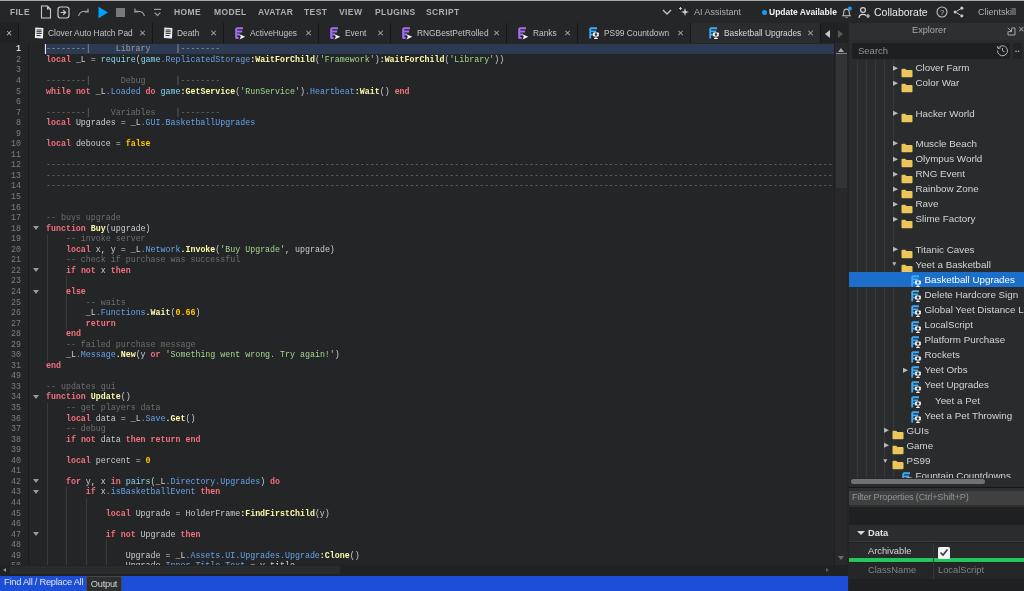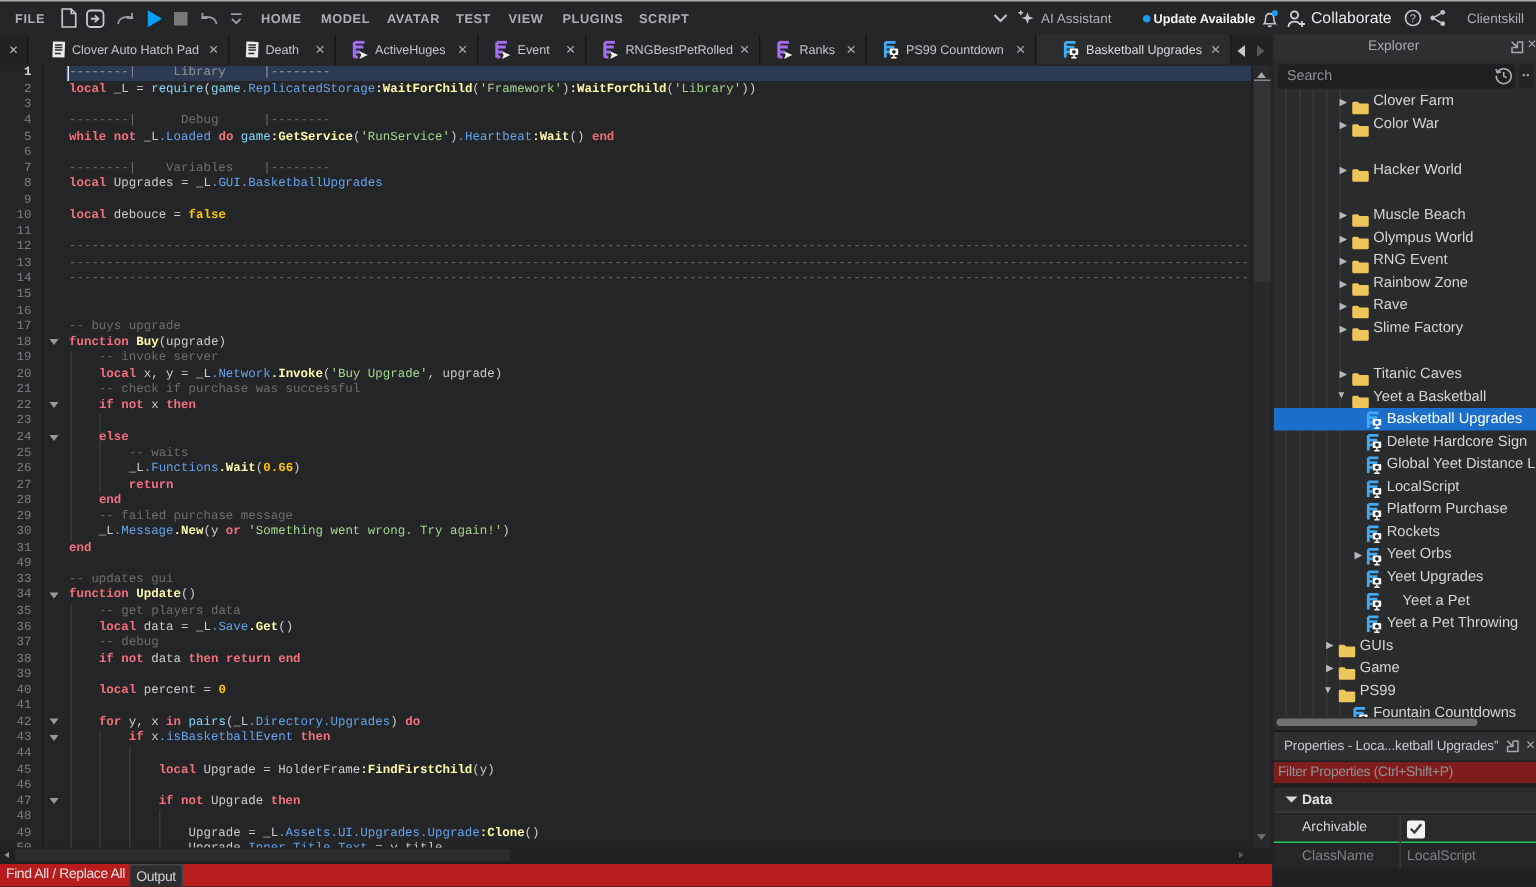--- a/index.html
+++ b/index.html
@@ -37,21 +37,21 @@
 #cursor1{position:absolute;left:44.5px;top:0.80px;width:1.2px;height:10.5px;background:#e8eaec;z-index:4}
 .ig{position:absolute;width:1px;background:#393a3b}
 #vsb{position:absolute;left:834px;top:0;width:13px;height:523px;background:#29292b;border-left:1px solid #1e1f20}
 #vsb .up{position:absolute;left:3.4px;top:4.5px;width:0;height:0;border-left:3.1px solid transparent;border-right:3.1px solid transparent;border-bottom:4.2px solid #a6a8aa}
 #vsb .dn{position:absolute;left:3px;top:513px;width:0;height:0;border-left:3.6px solid transparent;border-right:3.6px solid transparent;border-top:4.6px solid #6a6c6e}
 #vsb .hd{position:absolute;left:1px;top:10px;width:11px;height:135px;background:#323335;border-top:1.5px solid #85878a}
 #hsb{position:absolute;left:0;top:565px;width:848px;height:11px;background:#202122;z-index:20}
 #hsb .lt{position:absolute;left:3px;top:2.5px;width:0;height:0;border-top:2.8px solid transparent;border-bottom:2.8px solid transparent;border-right:3.6px solid #909294}
 #hsb .rt{position:absolute;left:826px;top:2.5px;width:0;height:0;border-top:2.8px solid transparent;border-bottom:2.8px solid transparent;border-left:3.6px solid #5c5e60}
 #hsb .hd{position:absolute;left:10px;top:1px;width:330px;height:8px;background:#2a2b2d}
-#statusbar{position:absolute;left:0;top:576px;width:848px;height:15px;background:#b91c1c;z-index:20}
+#statusbar{position:absolute;left:0;top:576px;width:848px;height:15px;background:#1d4ed8;z-index:20}
 #statusbar .f{position:absolute;left:4px;top:1px;font-size:9.3px;color:#e2e4e6;letter-spacing:-0.25px}
 #statusbar .o{position:absolute;left:86px;top:0px;width:36px;height:15px;background:#2d2e30;border:1px solid #47484a;border-bottom:0;color:#cfd1d3;font-size:9.3px;text-align:center;line-height:14px;letter-spacing:-0.25px}
 #explorer{position:absolute;left:849px;top:22px;width:175px;height:465px;background:#2a2b2c;z-index:30;overflow:hidden}
 #exphdr{position:absolute;left:0;top:0;width:175px;height:18px;background:#2d2f31}
 #exphdr .t{position:absolute;left:63px;top:3px;font-size:9.2px;color:#a6a9ab}
 #searchrow{position:absolute;left:0;top:19px;width:175px;height:19px;background:#2a2b2c}
 #searchbox{position:absolute;left:3px;top:1.5px;width:158px;height:16px;background:#1e1f20;border-radius:2px}
 #searchbox .ph{position:absolute;left:6px;top:2px;font-size:9.5px;color:#8e9193}
 #dotsbtn{position:absolute;left:164px;top:1.5px;width:9px;height:16px;background:#222324;border-radius:2px;color:#aaacae;font-size:6px;text-align:center;line-height:16px;letter-spacing:0.5px}
 #tree{position:absolute;left:0;top:38px;width:175px;height:440px;overflow:hidden;height:418px}
@@ -60,26 +60,26 @@
 .rowsel{position:absolute;left:0;top:-0.5px;width:175px;height:15.5px;background:#1b6ec9}
 .arr{position:absolute;top:3.2px;font-size:6.6px;color:#b5b8ba}
 .arrd{position:absolute;top:3.2px;font-size:6.6px;color:#b5b8ba}
 .ticon{position:absolute}
 .ttxt{position:absolute;top:1.6px;font-size:9.8px;color:#d3d5d7;white-space:nowrap}
 .tsel{color:#fff}
 #exphsb{position:absolute;left:2px;top:457px;width:134px;height:5px;background:#6f7173;border-radius:2.5px}
 #props{position:absolute;left:849px;top:487px;width:175px;height:104px;background:#1f2021;border-top:1px solid #151617;z-index:30;overflow:hidden}
 #prophdr{position:absolute;left:0;top:0;width:175px;height:19px;background:#2d2f31}
 #prophdr .t{position:absolute;left:7px;top:4px;font-size:9px;letter-spacing:-0.1px;color:#c6c9cb;white-space:nowrap;max-width:146px;overflow:hidden}
-#propfilter{position:absolute;left:0;top:20px;width:175px;height:14px;background:#7f1d1d}
+#propfilter{position:absolute;left:0;top:3px;width:175px;height:14px;background:#404040}
 #propfilter .t{position:absolute;left:3px;top:1px;font-size:9.2px;color:#8e9193;letter-spacing:-0.2px}
 #datarow{position:absolute;left:0;top:37px;width:175px;height:17px;background:#2b2c2e;border-bottom:1px solid #3a3b3d}
 #datarow .a{position:absolute;left:8px;top:5.5px;width:0;height:0;border-left:4px solid transparent;border-right:4px solid transparent;border-top:4.8px solid #d6d8da}
 #datarow .t{position:absolute;left:19px;top:2.5px;font-size:9.3px;font-weight:bold;color:#e2e4e6}
-#archrow{position:absolute;left:0;top:55px;width:175px;height:19px;background:#292a2c;border-bottom:1px solid #22c55e}
+#archrow{position:absolute;left:0;top:55px;width:175px;height:19px;background:#292a2c;border-bottom:4px solid #22c55e}
 #archrow .t{position:absolute;left:19px;top:3px;font-size:9.3px;color:#d3d5d7}
 #archrow .cb{position:absolute;left:89px;top:3.5px;width:12px;height:12px;background:#f2f3f4;border-radius:1.5px}
 #archrow .cb svg{position:absolute;left:1px;top:1.5px}
 #classrow{position:absolute;left:0;top:75px;width:175px;height:16px;background:#252628}
 #classrow .t1{position:absolute;left:19px;top:2px;font-size:9.3px;color:#7f8284}
 #classrow .t2{position:absolute;left:89px;top:2px;font-size:9.3px;color:#7f8284}
 #propcelldiv{position:absolute;left:84px;top:55px;width:1px;height:36px;background:#38393b}
 </style></head>
 <body>
 <div id="topline"></div>

